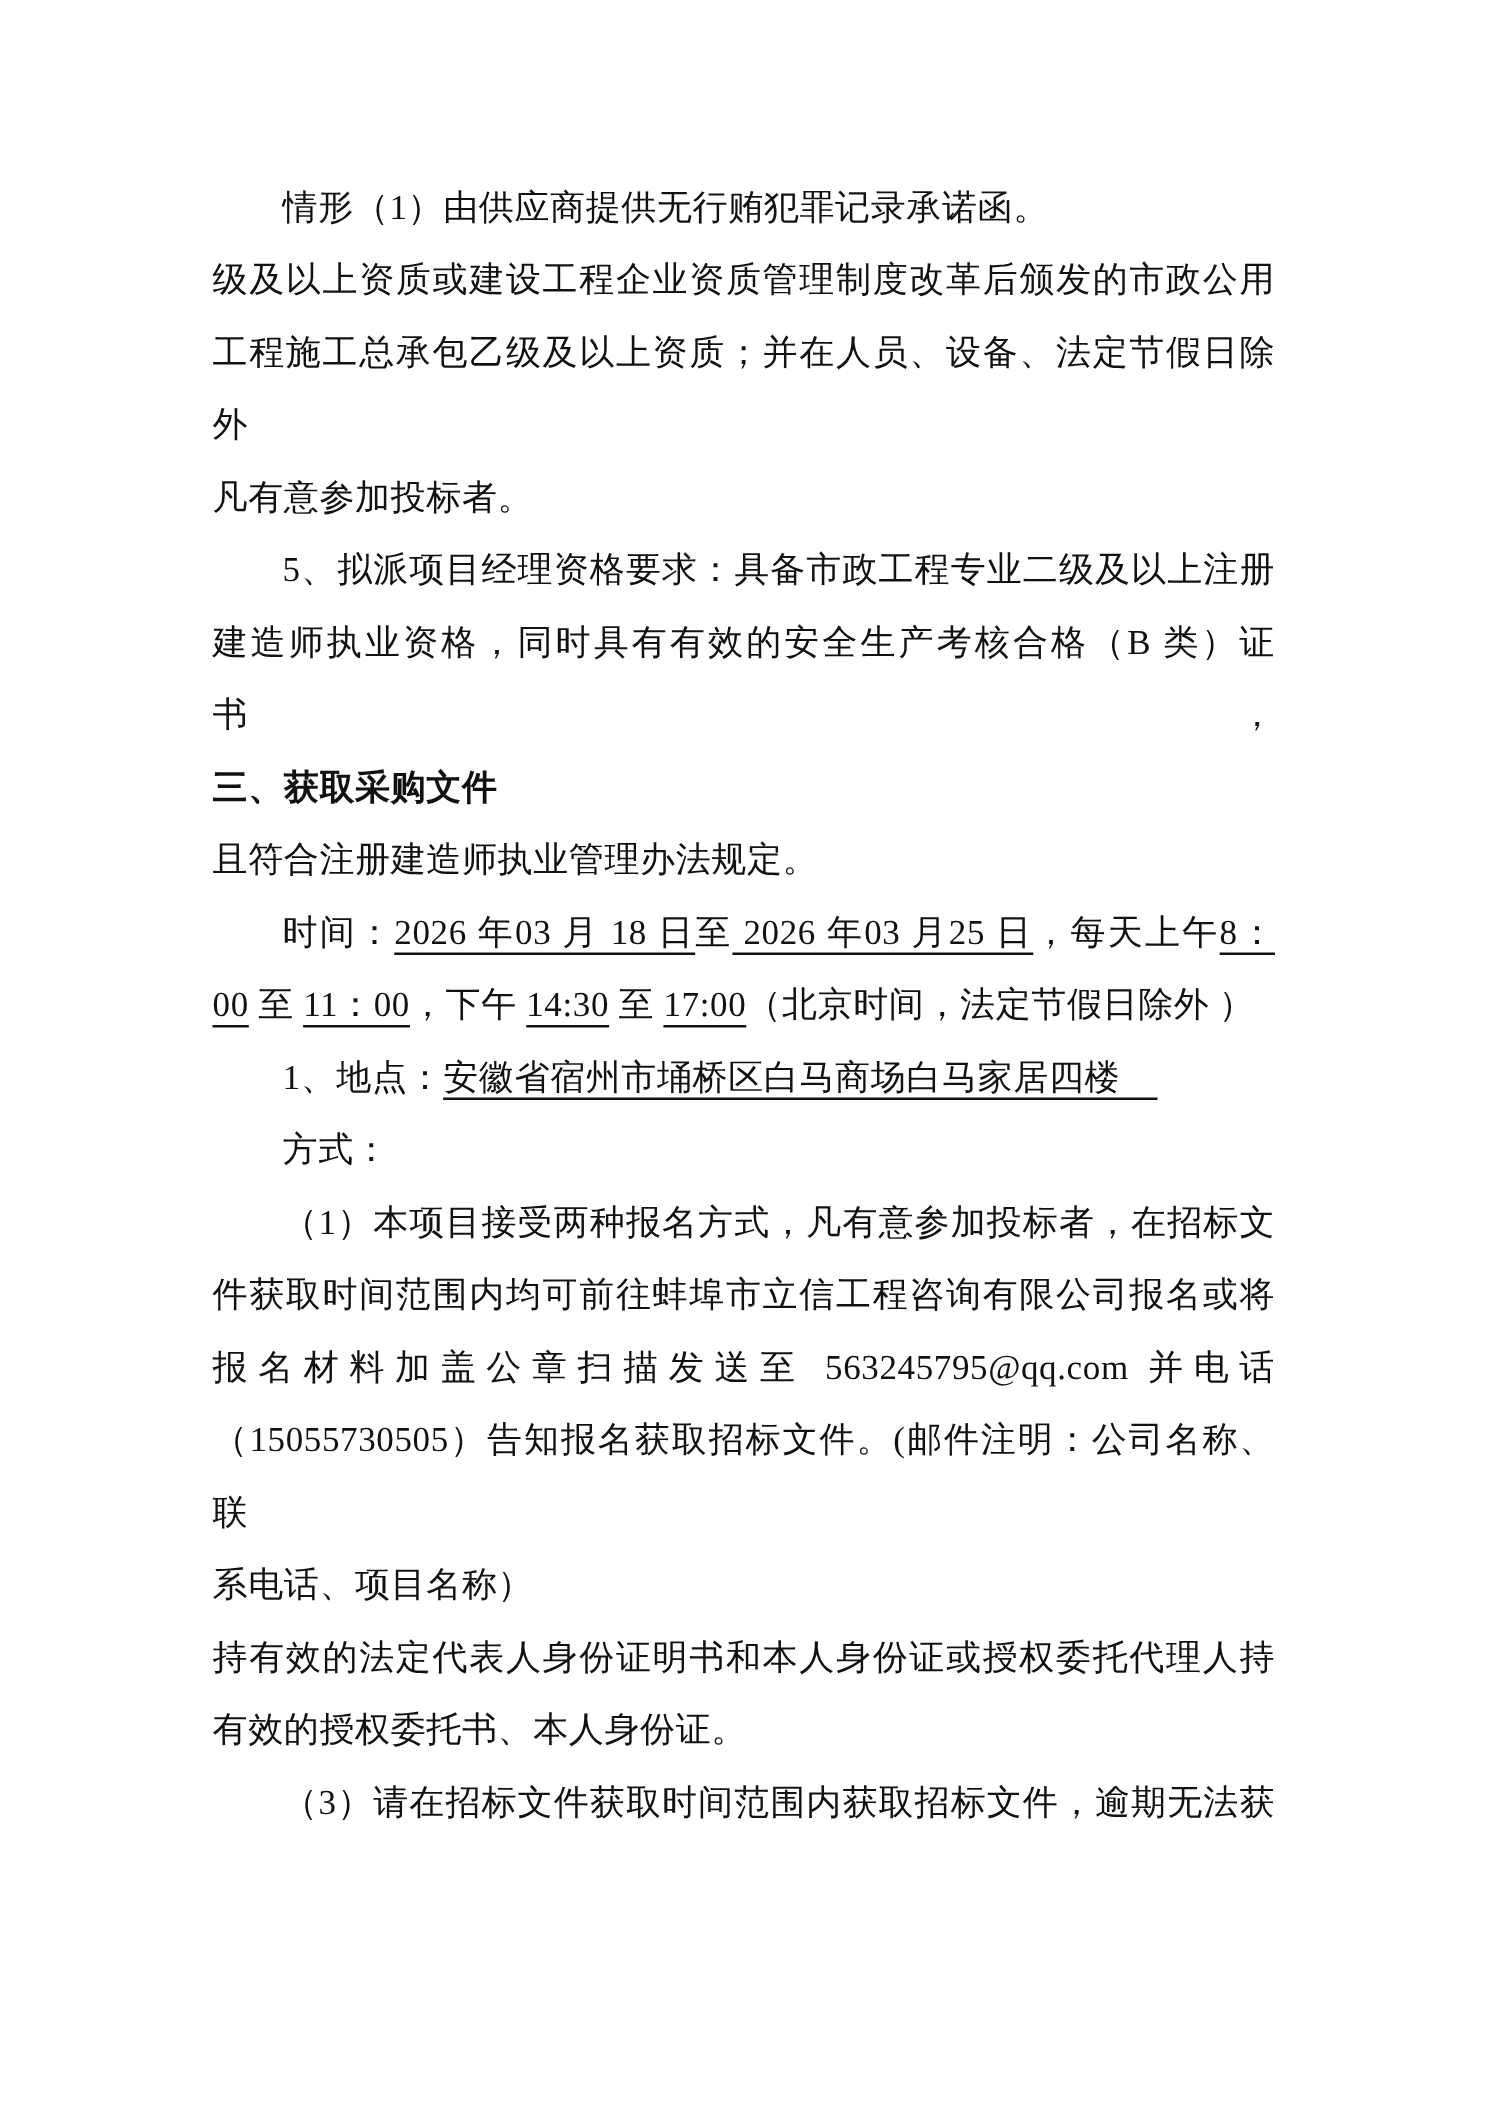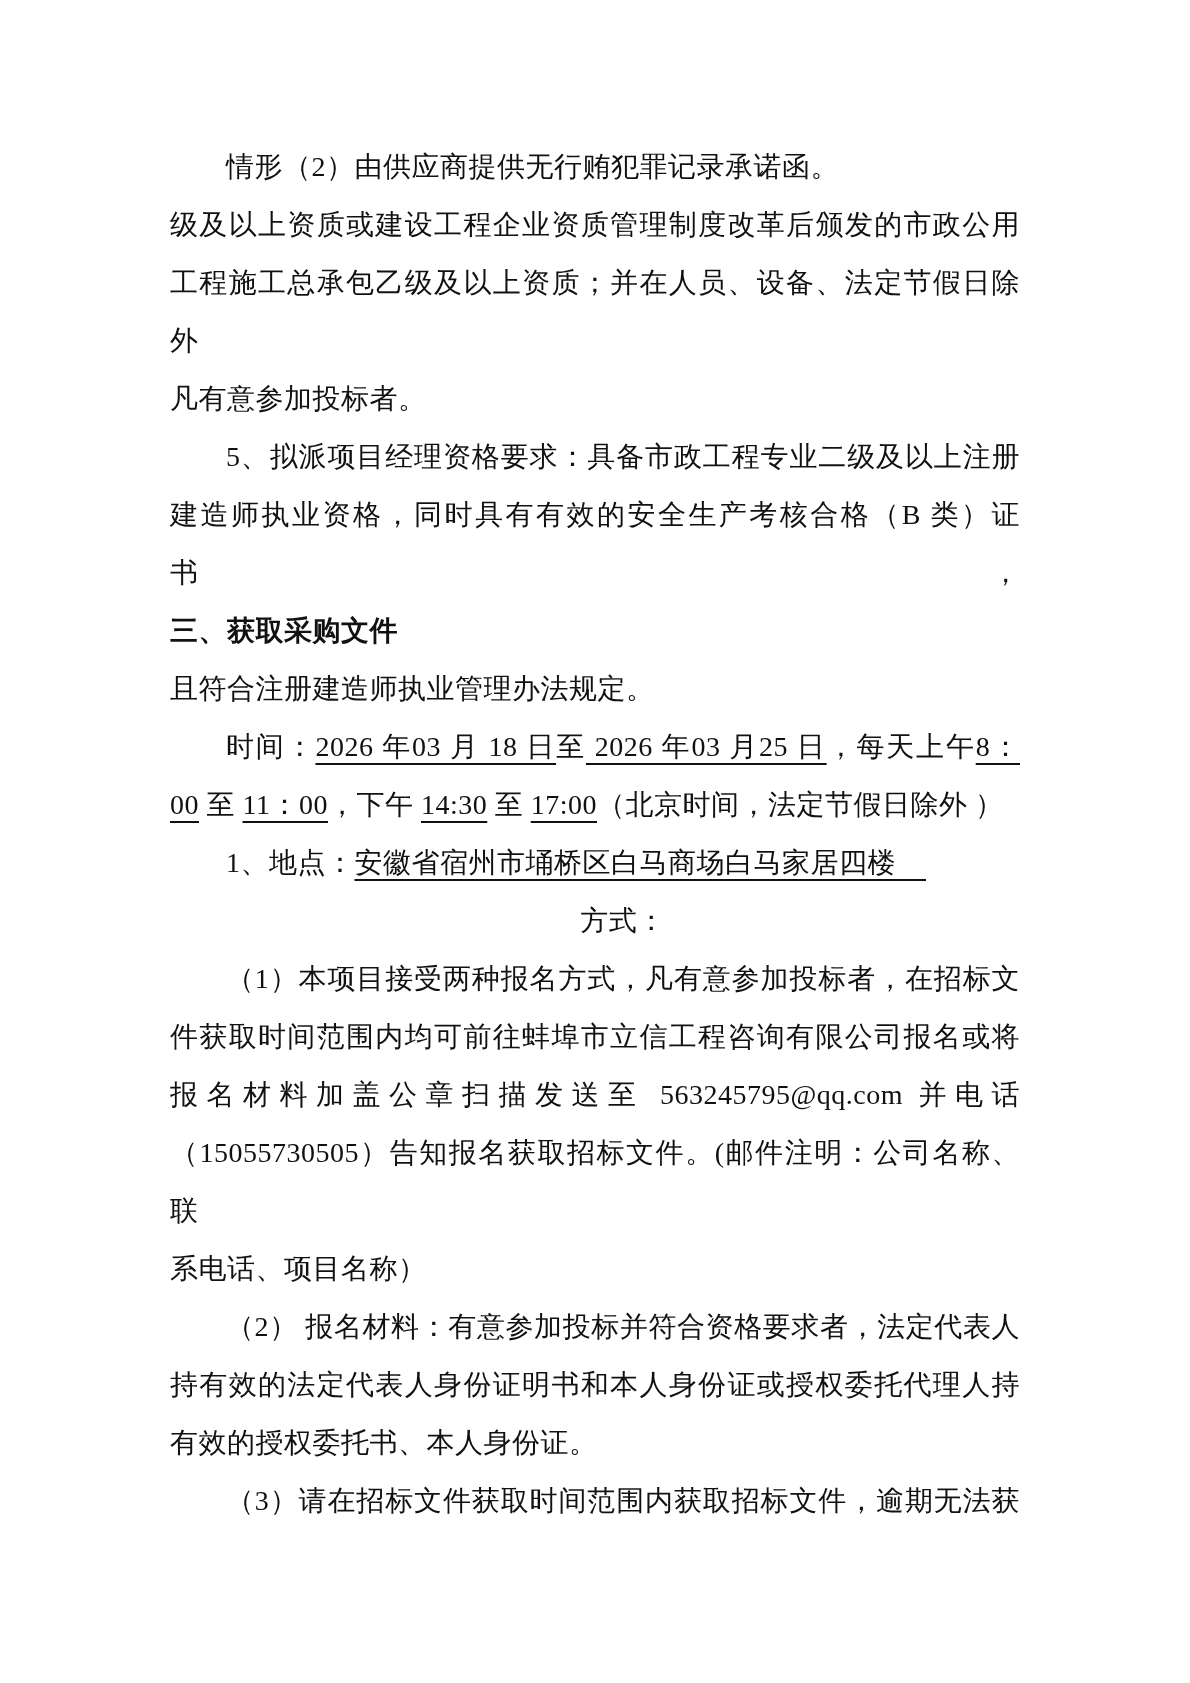--- a/index.html
+++ b/index.html
@@ -34,33 +34,33 @@
   .heading { font-weight: bold; }
   u, .ul {
     text-decoration: underline;
     text-decoration-thickness: 2px;
     text-underline-offset: 7px;
     text-decoration-color: #111111;
   }
   .g2  { margin-top: 2px; }
   .g4  { margin-top: 4px; }
   .g5  { margin-top: 5px; }
-  .g7  { margin-top: 7px; text-align: center; }
+  .g7  { margin-top: 7px; }
   .g14 { margin-top: 14px; }
   .g15 { margin-top: 15px; }
   .g19 { margin-top: 19px; }
   .g22 { margin-top: 22px; }
   .g29 { margin-top: 29px; }
 </style>
 </head>
 <body>
 
 <div class="doc">
 
-  <p class="line indent">情形（2）由供应商提供无行贿犯罪记录承诺函。</p>
+  <p class="line indent">情形（1）由供应商提供无行贿犯罪记录承诺函。</p>
 
   <p class="line j">级及以上资质或建设工程企业资质管理制度改革后颁发的市政公用</p>
   <p class="line j">工程施工总承包乙级及以上资质；并在人员、设备、法定节假日除外</p>
   <p class="line">凡有意参加投标者。</p>
 
   <p class="line j indent g15">5、拟派项目经理资格要求：具备市政工程专业二级及以上注册</p>
   <p class="line j">建造师执业资格，同时具有有效的安全生产考核合格（B 类）证书，</p>
   <p class="line heading g29">三、获取采购文件</p>
 
   <p class="line">且符合注册建造师执业管理办法规定。</p>
@@ -78,19 +78,18 @@
   </p>
 
   <p class="line indent g7">方式：</p>
 
   <p class="line j indent g4">（1）本项目接受两种报名方式，凡有意参加投标者，在招标文</p>
   <p class="line j">件获取时间范围内均可前往蚌埠市立信工程咨询有限公司报名或将</p>
   <p class="line j g4">报名材料加盖公章扫描发送至 563245795@qq.com 并电话</p>
   <p class="line j">（15055730505）告知报名获取招标文件。(邮件注明：公司名称、联</p>
   <p class="line">系电话、项目名称）</p>
 
-  <p class="line j indent g22">（2） 报名材料：有意参加投标并符合资格要求者，法定代表人</p>
   <p class="line j g2">持有效的法定代表人身份证明书和本人身份证或授权委托代理人持</p>
   <p class="line g5">有效的授权委托书、本人身份证。</p>
 
   <p class="line j indent g19">（3）请在招标文件获取时间范围内获取招标文件，逾期无法获</p>
 
 </div>
 
 </body></html>

